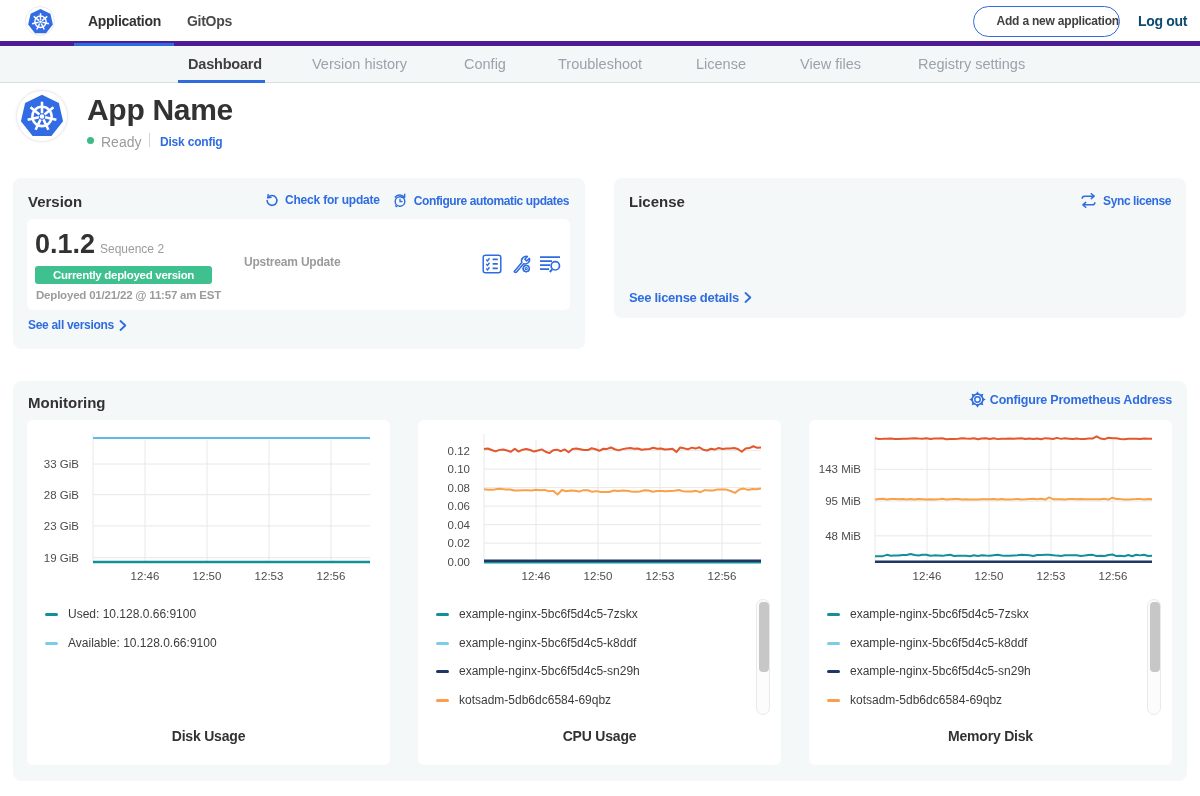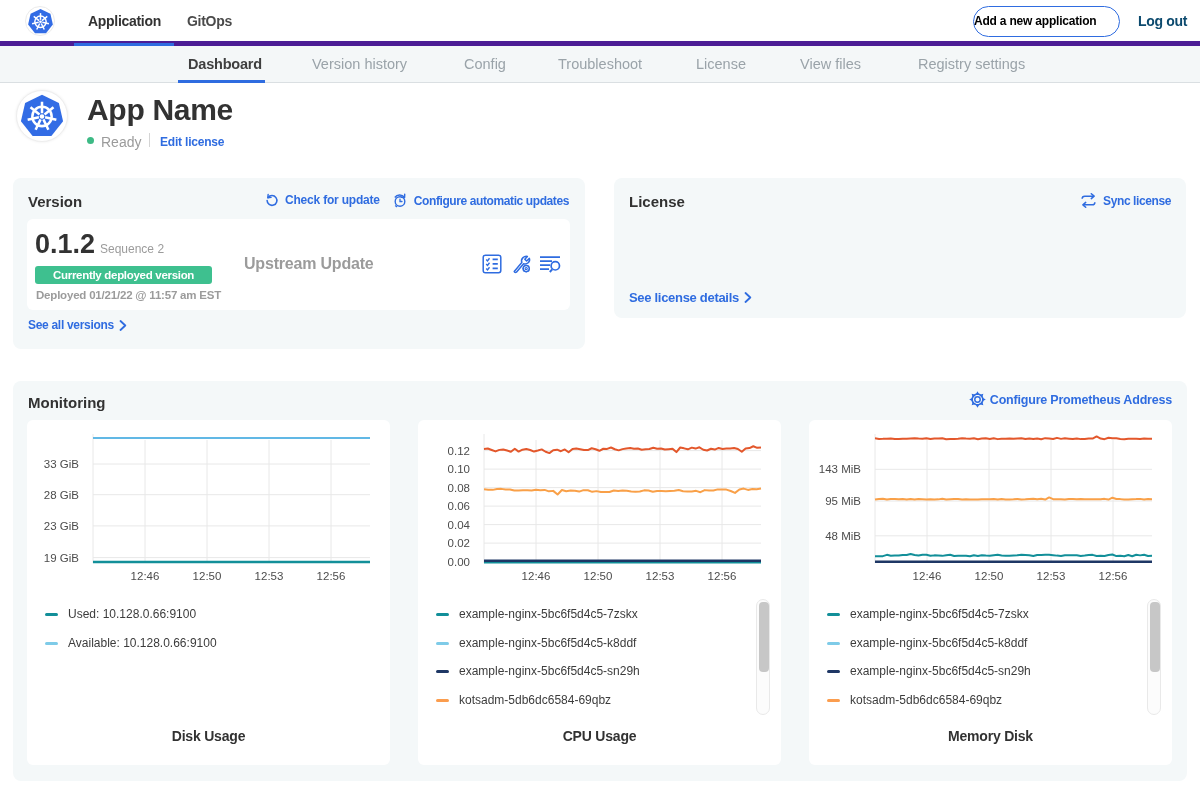--- a/index.html
+++ b/index.html
@@ -16,21 +16,21 @@
         <line x1="53.0" y1="57.3" x2="63.9" y2="79.8" stroke="#fff" stroke-width="5.5"></line>
         <line x1="47.0" y1="57.3" x2="36.1" y2="79.8" stroke="#fff" stroke-width="5.5"></line>
         <line x1="43.2" y1="52.6" x2="18.8" y2="58.1" stroke="#fff" stroke-width="5.5"></line>
         <line x1="44.5" y1="46.6" x2="25.0" y2="31.0" stroke="#fff" stroke-width="5.5"></line>
         <circle cx="50" cy="51" r="5" fill="#fff"></circle>
       </svg>
     </div>
     <div class="abs" style="left:88px;top:13px;font-size:14px;font-weight:bold;letter-spacing:-0.3px;color:#323232">Application</div>
     <div class="abs" style="left:74px;top:43px;width:100px;height:3px;background:#2f6ce0"></div>
     <div class="abs" style="left:187px;top:13px;font-size:14px;font-weight:bold;letter-spacing:-0.3px;color:#4a4a4a">GitOps</div>
-    <div class="abs" style="left:973px;top:6px;width:147px;height:31px;border:1.5px solid #2f6ce0;border-radius:17px;line-height:28px;text-align:left;font-size:12px;font-weight:bold;letter-spacing:-0.2px;color:#000000">Add a new application</div>
+    <div class="abs" style="left:973px;top:6px;width:147px;height:31px;border:1.5px solid #2f6ce0;border-radius:17px;line-height:28px;text-align:right;font-size:12px;font-weight:bold;letter-spacing:-0.2px;color:#404040">Add a new application</div>
     <div class="abs" style="left:1138px;top:13px;font-size:14px;font-weight:bold;letter-spacing:-0.3px;color:#0c4a6e">Log out</div>
   </div>
 <div class="abs" style="left:0;top:46px;width:1200px;height:37px;background:#f4f7f8;border-bottom:1px solid #dadfe2">
     <div class="abs" style="left:188px;top:10px;font-size:14.5px;font-weight:bold;letter-spacing:-0.2px;color:#3f3f3f">Dashboard</div>
     <div class="abs" style="left:312px;top:10px;font-size:14.5px;color:#9aa3a9">Version history</div>
     <div class="abs" style="left:464px;top:10px;font-size:14.5px;color:#9aa3a9">Config</div>
     <div class="abs" style="left:558px;top:10px;font-size:14.5px;color:#9aa3a9">Troubleshoot</div>
     <div class="abs" style="left:696px;top:10px;font-size:14.5px;color:#9aa3a9">License</div>
     <div class="abs" style="left:800px;top:10px;font-size:14.5px;color:#9aa3a9">View files</div>
     <div class="abs" style="left:918px;top:10px;font-size:14.5px;color:#9aa3a9">Registry settings</div>
@@ -47,40 +47,40 @@
       <line x1="47.0" y1="57.3" x2="36.1" y2="79.8" stroke="#fff" stroke-width="5.5"></line>
       <line x1="43.2" y1="52.6" x2="18.8" y2="58.1" stroke="#fff" stroke-width="5.5"></line>
       <line x1="44.5" y1="46.6" x2="25.0" y2="31.0" stroke="#fff" stroke-width="5.5"></line>
       <circle cx="50" cy="51" r="5" fill="#fff"></circle>
     </svg>
   </div>
 <div class="abs" style="left:87px;top:93px;font-size:30px;font-weight:bold;letter-spacing:-0.3px;color:#323232">App Name</div>
 <div class="abs" style="left:87px;top:137px;width:7px;height:7px;border-radius:50%;background:#3dba85"></div>
 <div class="abs" style="left:101px;top:133.5px;font-size:14px;color:#9b9b9b">Ready</div>
 <div class="abs" style="left:149px;top:133px;width:1px;height:14px;background:#d4d4d4"></div>
-<div class="abs" style="left:160px;top:135px;font-size:12px;font-weight:bold;letter-spacing:-0.2px;color:#2f6ce0">Edit license</div>
+<div class="abs" style="left:160px;top:135px;font-size:12px;font-weight:bold;letter-spacing:-0.2px;color:#2f6ce0">Disk config</div>
 <div class="abs" style="left:13px;top:178px;width:572px;height:171px;background:#f4f8f9;border-radius:8px">
     <div class="abs" style="left:15px;top:15px;font-size:15px;font-weight:bold;color:#323232">Version</div>
     <div class="abs link" style="left:252px;top:15px;font-size:12px;letter-spacing:-0.2px"><svg width="14" height="14" viewBox="0 0 16 16" style="margin-right:6px">
         <path d="M3.6 1.6 L3.2 5.4 L7 5.0" fill="none" stroke="#2f6ce0" stroke-width="1.6" stroke-linecap="round" stroke-linejoin="round"></path>
         <path d="M3.5 5.2 A 5.6 5.6 0 1 1 2.4 8.6" fill="none" stroke="#2f6ce0" stroke-width="1.8" stroke-linecap="round"></path>
       </svg>Check for update</div>
     <div class="abs link" style="right:16px;top:15px;font-size:12px;letter-spacing:-0.4px"><svg width="16" height="16" viewBox="0 0 17 17" style="margin-right:6px">
         <circle cx="8.5" cy="9" r="5.1" fill="none" stroke="#2f6ce0" stroke-width="1.5"></circle>
         <path d="M8.5 6.5 V9 H10.6" fill="none" stroke="#2f6ce0" stroke-width="1.4" stroke-linecap="round"></path>
         <path d="M13.2 4.5 A 6.4 6.4 0 0 0 3 4.8" fill="none" stroke="#2f6ce0" stroke-width="1.5"></path>
         <path d="M13.5 1.2 L13.4 4.7 L10 4.6" fill="none" stroke="#2f6ce0" stroke-width="1.5" stroke-linecap="round" stroke-linejoin="round" fill-opacity="0"></path>
         <path d="M3.4 13.4 A 6.4 6.4 0 0 0 5.5 14.8" fill="none" stroke="#2f6ce0" stroke-width="1.5"></path>
       </svg>Configure automatic updates</div>
     <div class="abs" style="left:14px;top:41px;width:543px;height:91px;background:#fff;border-radius:6px">
       <div class="abs" style="left:8px;top:12px;font-size:27px;font-weight:bold;line-height:27px;color:#323232">0.1.2</div>
       <div class="abs" style="left:73px;top:24px;font-size:12px;line-height:12px;color:#9b9b9b">Sequence 2</div>
       <div class="abs" style="left:8px;top:47px;height:18px;line-height:18px;padding:0 18px;border-radius:3px;background:#3ec08f;color:#fff;font-size:11.5px;font-weight:bold;letter-spacing:-0.3px">Currently deployed version</div>
       <div class="abs" style="left:9px;top:70px;font-size:11.5px;font-weight:bold;letter-spacing:-0.2px;color:#9b9b9b">Deployed 01/21/22 @ 11:57 am EST</div>
-      <div class="abs" style="left:217px;top:36px;font-size:16px;font-weight:bold;letter-spacing:-0.2px;color:#9b9b9b">Upstream Update</div>
+      <div class="abs" style="left:217px;top:36px;font-size:12px;font-weight:bold;letter-spacing:-0.2px;color:#9b9b9b">Upstream Update</div>
       <div class="abs" style="left:455px;top:35px"><svg width="20" height="20" viewBox="0 0 20 20">
           <g fill="none" stroke="#2f6ce0" stroke-width="1.5">
             <rect x="1.2" y="1.2" width="17.6" height="17.6" rx="2.2"></rect>
             <path d="M4.2 5.6 l1.3 1.3 2-2.6" stroke-width="1.4"></path>
             <path d="M4.2 10.1 l1.3 1.3 2-2.6" stroke-width="1.4"></path>
             <path d="M4.2 14.6 l1.3 1.3 2-2.6" stroke-width="1.4"></path>
             <path d="M10.6 5.3 h5.2 M10.6 9.8 h5.2 M10.6 14.3 h5.2" stroke-width="1.7"></path>
           </g>
         </svg></div>
       <div class="abs" style="left:485px;top:35px"><svg width="20" height="20" viewBox="0 0 20 20">

